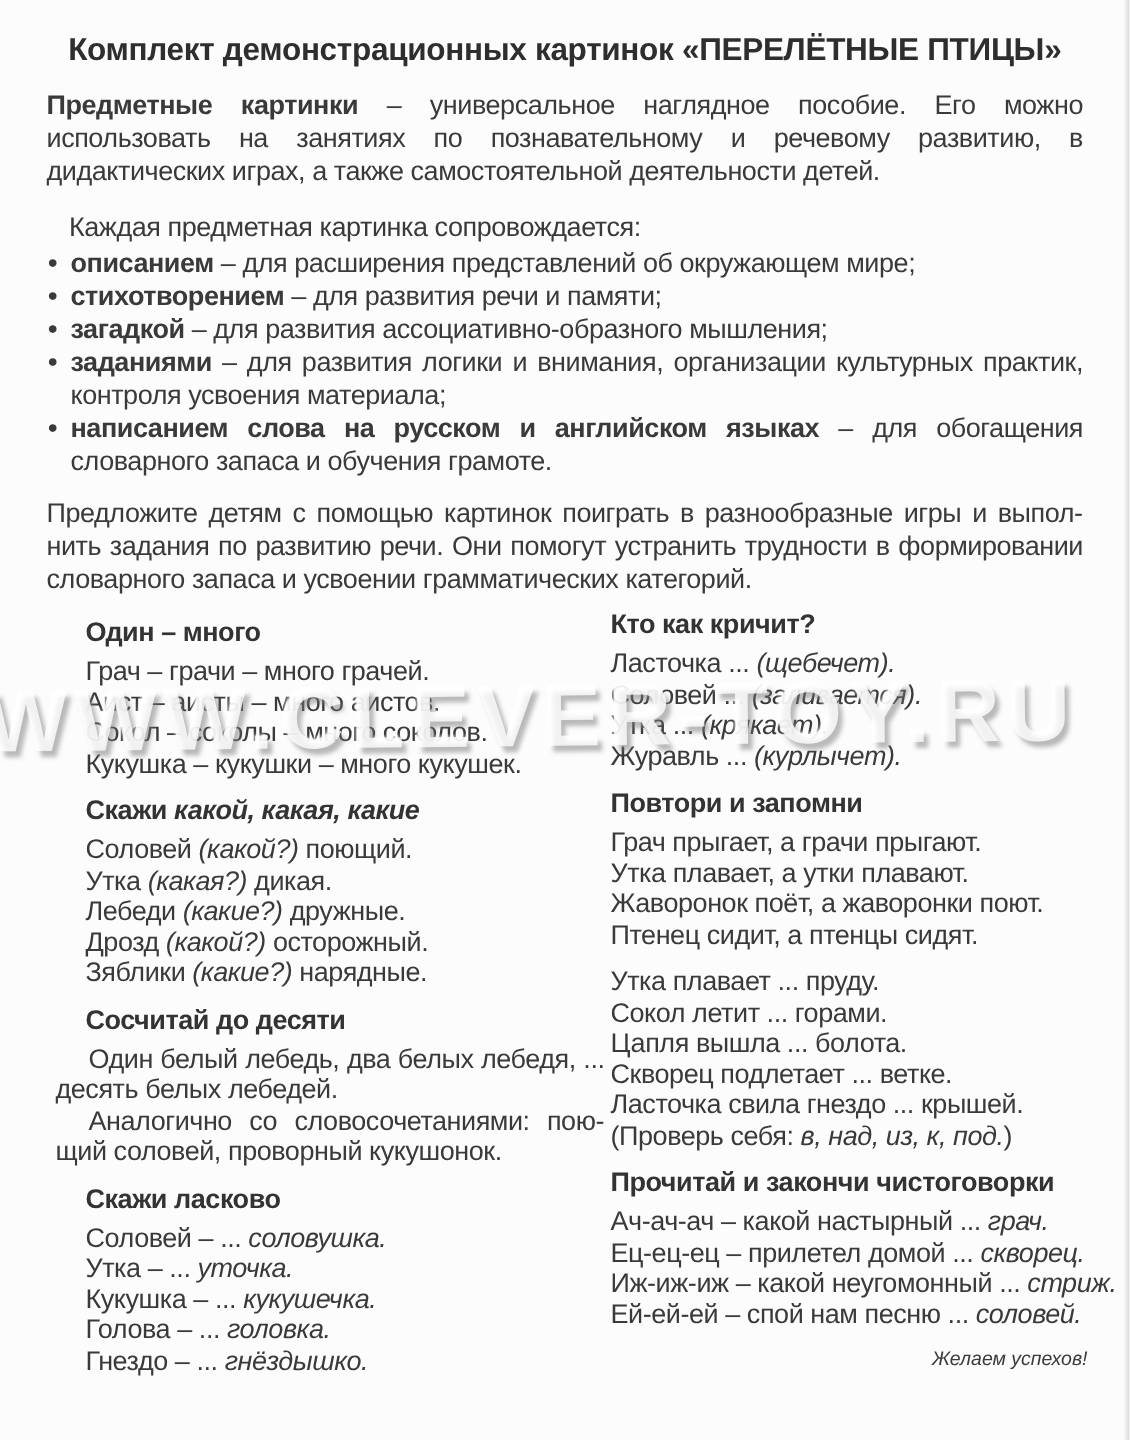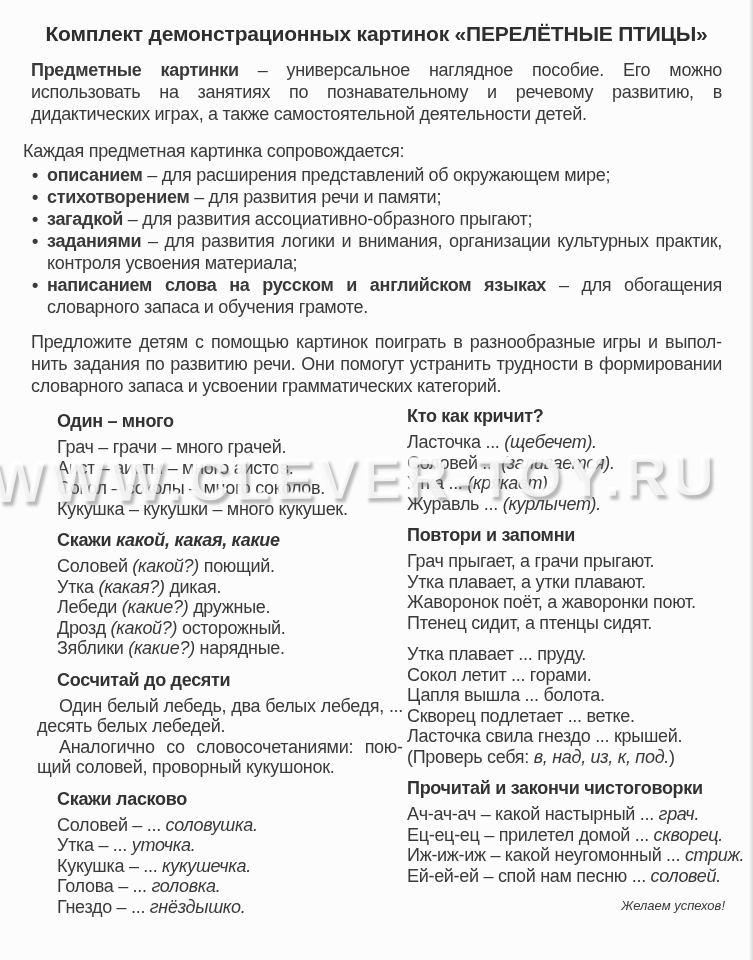--- a/index.html
+++ b/index.html
@@ -34,21 +34,21 @@
   }
   .para, .list-intro, .features li {
     font-size: 18px;
     line-height: 22px;
     letter-spacing: -0.3px;
   }
   .para {
     margin: 13px 31px 0;
     text-align: justify;
   }
-  .list-intro { margin: 15px 23px 0; }
+  .list-intro { margin: 15px 46px 0; }
   .features {
     margin: 2px 31px 0;
     padding: 0;
     list-style: none;
   }
   .features li {
     position: relative;
     padding-left: 16px;
     text-align: justify;
   }
@@ -121,21 +121,21 @@
 
   <div class="title">Комплект демонстрационных картинок «ПЕРЕЛЁТНЫЕ ПТИЦЫ»</div>
 
   <p class="para"><b>Предметные картинки</b><span> – универсальное наглядное пособие. Его можно использовать на занятиях по познавательному и речевому развитию, в дидактических играх, а также самостоятельной деятельности детей.</span></p>
 
   <p class="list-intro">Каждая предметная картинка сопровождается:</p>
 
   <ul class="features">
     <li><b>описанием</b><span> – для расширения представлений об окружающем мире;</span></li>
     <li><b>стихотворением</b><span> – для развития речи и памяти;</span></li>
-    <li><b>загадкой</b><span> – для развития ассоциативно-образного прыгают;</span></li>
+    <li><b>загадкой</b><span> – для развития ассоциативно-образного мышления;</span></li>
     <li><b>заданиями</b><span> – для развития логики и внимания, организации культурных практик, контроля усвоения материала;</span></li>
     <li><b>написанием слова на русском и английском языках</b><span> – для обогащения словарного запаса и обучения грамоте.</span></li>
   </ul>
 
   <p class="para">Предложите детям с помощью картинок поиграть в разнообразные игры и выпол­нить задания по развитию речи. Они помогут устранить трудности в формировании словарного запаса и усвоении грамматических категорий.</p>
 
   <div class="cols">
 
     <div class="col-left">
 

